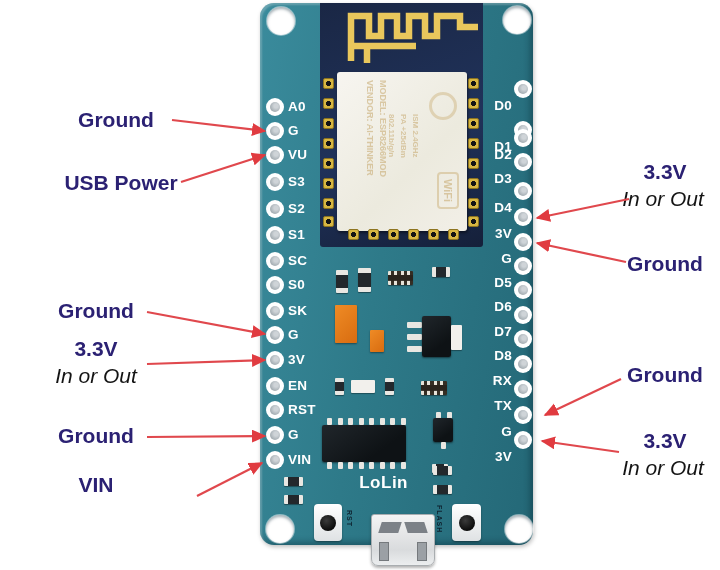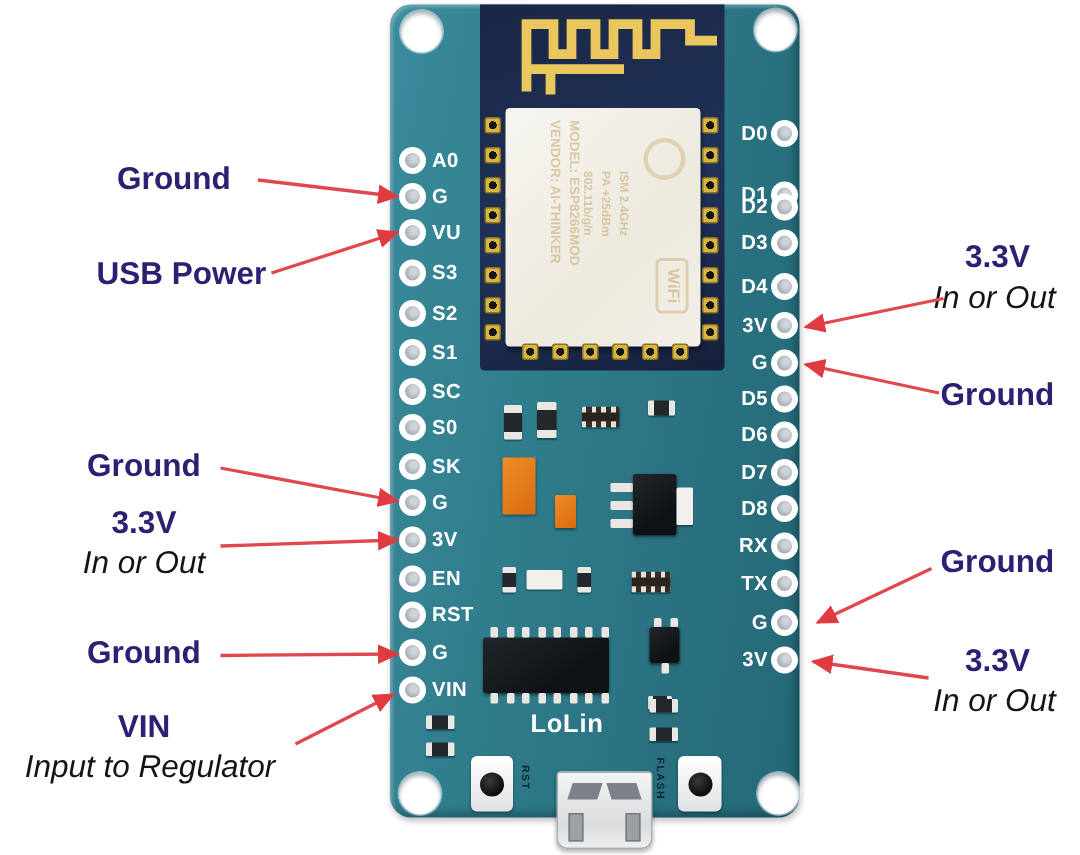--- a/index.html
+++ b/index.html
@@ -56,35 +56,35 @@
 
   
   .pin-row{position:absolute;height:18px;width:273px;left:0;}
   .pin-hole{position:absolute;width:18px;height:18px;border-radius:50%;background:#fff;top:0;}
   .pin-hole::after{content:"";position:absolute;left:4px;top:4px;width:10px;height:10px;border-radius:50%;
         background:radial-gradient(circle at 60% 40%,#cfd4d8 0 2px,#aeb6bb 60%,#8d979d 100%);}
   .pin-row.left .pin-hole{left:6px;}
   .pin-row.right .pin-hole{left:254px;}
   .pin-label{position:absolute;top:0;line-height:18px;font-size:13.5px;font-weight:700;color:#fff;letter-spacing:.3px;}
   .pin-row.left .pin-label{left:28px;}
-  .pin-row.right .pin-label{right:21px;text-align:right;}
+  .pin-row.right .pin-label{right:21px;text-align:right;margin-top:17px;}
 
   
   .cmp{position:absolute;}
   .capv{background:linear-gradient(180deg,#e9e7e2 0 22%,#23282c 22% 78%,#e9e7e2 78%);border-radius:1px;box-shadow:0 1px 1px rgba(0,0,0,.4);}
   .caph{background:linear-gradient(90deg,#e9e7e2 0 22%,#23282c 22% 78%,#e9e7e2 78%);border-radius:1px;box-shadow:0 1px 1px rgba(0,0,0,.4);}
   .rarr{background:linear-gradient(#2a241d,#2a241d) 50% 50%/100% 42% no-repeat,
         repeating-linear-gradient(90deg,#e6e2d8 0 3px,#352e24 3px 6.5px);border-radius:1px;box-shadow:0 1px 1px rgba(0,0,0,.4);}
   .orange{background:linear-gradient(135deg,#ef8b25,#d86c10);border-radius:1px;box-shadow:0 1px 2px rgba(0,0,0,.4);}
   .chip{background:linear-gradient(145deg,#20262b,#0e1215 70%);border-radius:2px;box-shadow:0 1px 2px rgba(0,0,0,.5);}
   .stub{position:absolute;background:#e9e7e2;border-radius:1px;}
   .whitebox{background:#f2f0ec;border-radius:1px;box-shadow:0 1px 1px rgba(0,0,0,.35);}
 
   .silk{position:absolute;color:#fff;font-weight:700;}
-  .lolin{left:88px;top:470px;width:60px;text-align:center;font-size:17px;letter-spacing:.5px;}
+  .lolin{left:88px;top:470px;width:60px;text-align:right;font-size:17px;letter-spacing:.5px;}
   .btn{position:absolute;width:28px;height:37px;background:linear-gradient(180deg,#ffffff,#dfe2e4);border-radius:4px;
        box-shadow:0 1px 2px rgba(0,0,0,.4);}
   .btn::after{content:"";position:absolute;left:50%;top:50%;width:16px;height:16px;margin:-8px 0 0 -8px;border-radius:50%;
        background:radial-gradient(circle at 40% 35%,#3a3a3a,#0c0c0c 70%);}
   .btn.rst{left:54px;top:501px;}
   .btn.flash{left:192px;top:501px;width:29px;}
   .vlabel{position:absolute;writing-mode:vertical-rl;font-size:7px;font-weight:700;color:#0e2330;letter-spacing:1px;}
   .vlabel.rst{left:86px;top:507px;}
   .vlabel.flash{left:176px;top:502px;}
 
@@ -101,21 +101,20 @@
 
 <div class="stage">
 
   <div class="ann ann-ground1">Ground</div>
   <div class="ann ann-usbpower">USB Power</div>
   <div class="ann ann-ground2">Ground</div>
   <div class="ann ann-33v1">3.3V</div>
   <div class="ann it ann-inorout1">In or Out</div>
   <div class="ann ann-ground3">Ground</div>
   <div class="ann ann-vin">VIN</div>
-  <div class="ann it ann-vin2">Input to Regulator</div>
 
   <div class="ann ann-r33v1">3.3V</div>
   <div class="ann it ann-rinout1">In or Out</div>
   <div class="ann ann-rground1">Ground</div>
   <div class="ann ann-rground2">Ground</div>
   <div class="ann ann-r33v2">3.3V</div>
   <div class="ann it ann-rinout2">In or Out</div>
 
   <div class="board">
     <div class="hole tl"></div>

